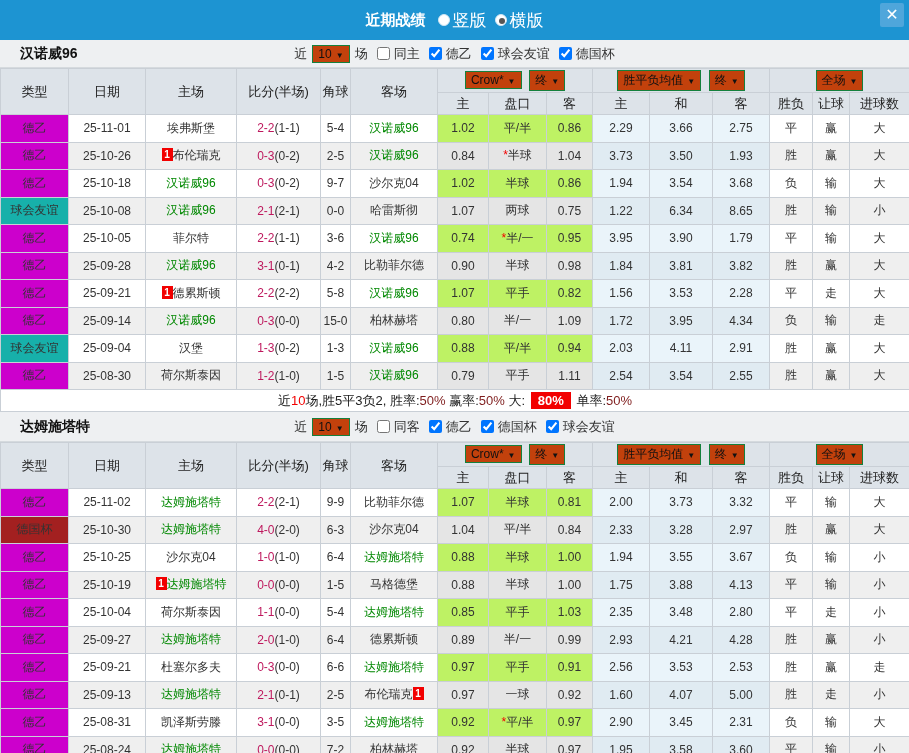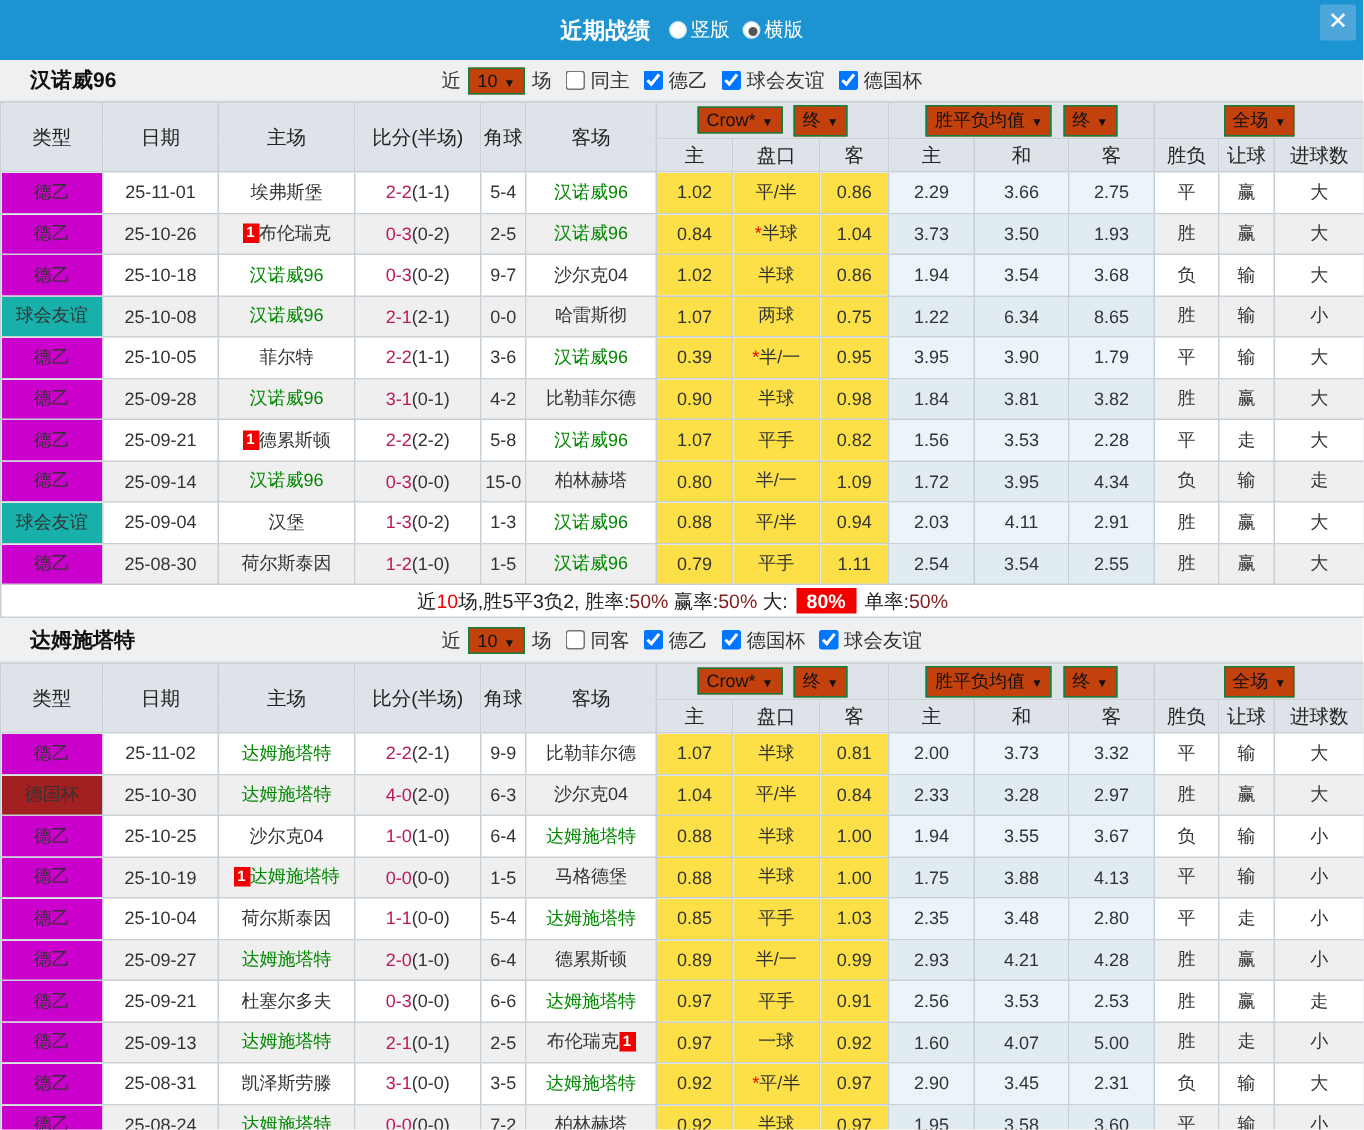--- a/index.html
+++ b/index.html
@@ -5,21 +5,21 @@
   * { margin:0; padding:0; box-sizing:border-box; }
   html,body { width:909px; background:#fff; font-family:"Liberation Sans","DejaVu Sans",sans-serif; }
   body { height:753px; overflow:hidden; }
 
   
   .titlebar { position:relative; height:40px; background:#1d94d2; display:flex; align-items:center; justify-content:center; }
   .titlebar .title { color:#fff; font-weight:bold; font-size:15px; }
   .radio-group { display:flex; align-items:center; margin-left:4px; }
   .radio { display:inline-block; width:12px; height:12px; border-radius:50%; background:#fff; border:1px solid #cfe6f4; margin:0 3px 0 8px; position:relative; cursor:pointer; }
   .radio.checked::after { content:""; position:absolute; left:3px; top:3px; width:6px; height:6px; border-radius:50%; background:#555; }
-  .radio-label { color:#fff; font-size:13px; }
+  .radio-label { color:#fff; font-size:17px; }
   .close-btn { position:absolute; right:5px; top:3px; width:24px; height:24px; background:#4fa6db; border-radius:2px; color:#fff; font-size:16px; font-weight:bold; text-align:center; line-height:24px; cursor:pointer; }
 
   
   .team-bar { position:relative; height:28px; background:#eef0f2; display:flex; align-items:center; justify-content:center; border-bottom:1px solid #d5dade; }
   .team-bar.second { height:30px; }
   .team-name { position:absolute; left:20px; font-size:14px; font-weight:bold; color:#111; }
   .controls { display:flex; align-items:center; font-size:13px; color:#333; gap:3px; }
   .controls input[type=checkbox] { width:13px; height:13px; margin:0 1px 0 6px; vertical-align:middle; }
   .sel { display:inline-block; background:#c2410c; border:1px solid #15803d; padding:1px 5px; font-size:12px; color:#111; white-space:nowrap; cursor:pointer; margin:0 2px; }
   .sel .arr { font-size:8px; margin-left:4px; color:#111; }
@@ -31,22 +31,22 @@
   thead tr.hrow1 th { height:22px; }
   .grp { padding:1px 0; }
   tbody.rows td { height:27.5px; font-size:12px; color:#333; background:#fff; }
   tbody.rows tr.even td { background:#efefef; }
 
   td.c-type { color:#fff; font-size:12px; }
   td.c-type.l2  { background:#cc00cc !important; }
   td.c-type.fr  { background:#17b0aa !important; }
   td.c-type.cup { background:#a32020 !important; }
 
-  tbody.rows td.c-line { background:#fde047; }
-  tbody.rows tr.even td.c-line { background:#fde047; }
+  tbody.rows td.c-line { background:#bef264; }
+  tbody.rows tr.even td.c-line { background:#e5e5e5; }
   tbody.rows td.c-avg { background:#eaf4fa; }
   tbody.rows tr.even td.c-avg { background:#e0ebf2; }
 
   .team-green { color:#008800; }
   .score-main { color:#be185d; }
   .score-half { color:#333; }
   .badge { display:inline-block; background:#f20000; color:#fff; font-size:10px; font-weight:bold; width:11px; height:13px; line-height:13px; text-align:center; vertical-align:1px; }
   .star { color:#f20000; }
 
   .t-red   { color:#e00000; }
@@ -210,21 +210,21 @@
           <td class="t-green">输</td>
           <td class="t-green">小</td>
         </tr>
         <tr class="odd">
           <td class="c-type l2">德乙</td>
           <td class="">25-10-05</td>
           <td class=""><span>菲尔特</span></td>
           <td class=""><span class="score-main">2-2</span><span class="score-half">(1-1)</span></td>
           <td class="">3-6</td>
           <td class=""><span class="team-green">汉诺威96</span></td>
-          <td class="c-line">0.39</td>
+          <td class="c-line">0.74</td>
           <td class="c-line"><span class="star">*</span><span>半/一</span></td>
           <td class="c-line">0.95</td>
           <td class="c-avg">3.95</td>
           <td class="c-avg">3.90</td>
           <td class="c-avg">1.79</td>
           <td class="t-blue">平</td>
           <td class="t-green">输</td>
           <td class="t-red">大</td>
         </tr>
         <tr class="even">

